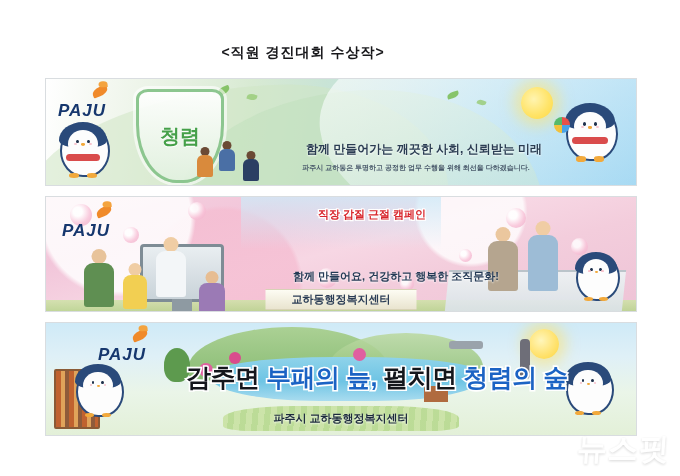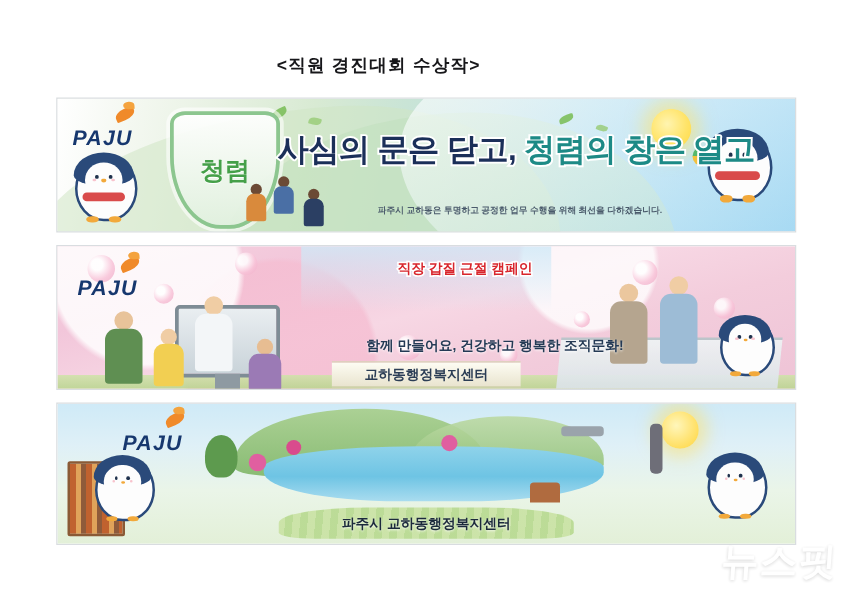--- a/index.html
+++ b/index.html
@@ -380,23 +380,21 @@
           <div class="m-cheek r"></div>
           <div class="m-beak"></div>
         </div>
         <div class="m-scarf"></div>
         <div class="m-feet l"></div>
         <div class="m-feet r"></div>
       </div>
 
       <div style="position:absolute;right:66px;top:38px;width:16px;height:16px;border-radius:50%;background:conic-gradient(#e8524a 0 25%,#4aa3e8 0 50%,#f2c13c 0 75%,#56b96b 0 100%);"></div>
 
-      <div class="b1-head">
-        <span class="seg-a">사심의 문은 닫고,</span><span class="seg-b"> 청렴의 창은 열고</span>
-      </div>
+      <div class="b1-sub">함께 만들어가는 깨끗한 사회, 신뢰받는 미래</div>
       <div class="b1-foot">파주시 교하동은 투명하고 공정한 업무 수행을 위해 최선을 다하겠습니다.</div>
     </div>
   </div>
 
   <div class="banner" id="banner2">
     <div class="banner-inner">
       <div class="b2-bg"></div>
       <div class="b2-sky"></div>
 
       <div class="blossom" style="left:4%;top:6%;width:22px;height:22px;"></div>
@@ -508,19 +506,22 @@
           <div class="m-eye l"></div>
           <div class="m-eye r"></div>
           <div class="m-cheek l"></div>
           <div class="m-cheek r"></div>
           <div class="m-beak"></div>
         </div>
         <div class="m-feet l"></div>
         <div class="m-feet r"></div>
       </div>
 
+      <div class="b3-head">
+        <span class="seg-dark">감추면</span><span class="seg-blue"> 부패의 늪,</span><span class="seg-dark"> 펼치면</span><span class="seg-teal"> 청렴의 숲</span>
+      </div>
       <div class="b3-foot">파주시 교하동행정복지센터</div>
     </div>
   </div>
 
   <div class="watermark">뉴스핏</div>
 
 </div>
 
 </body></html>

